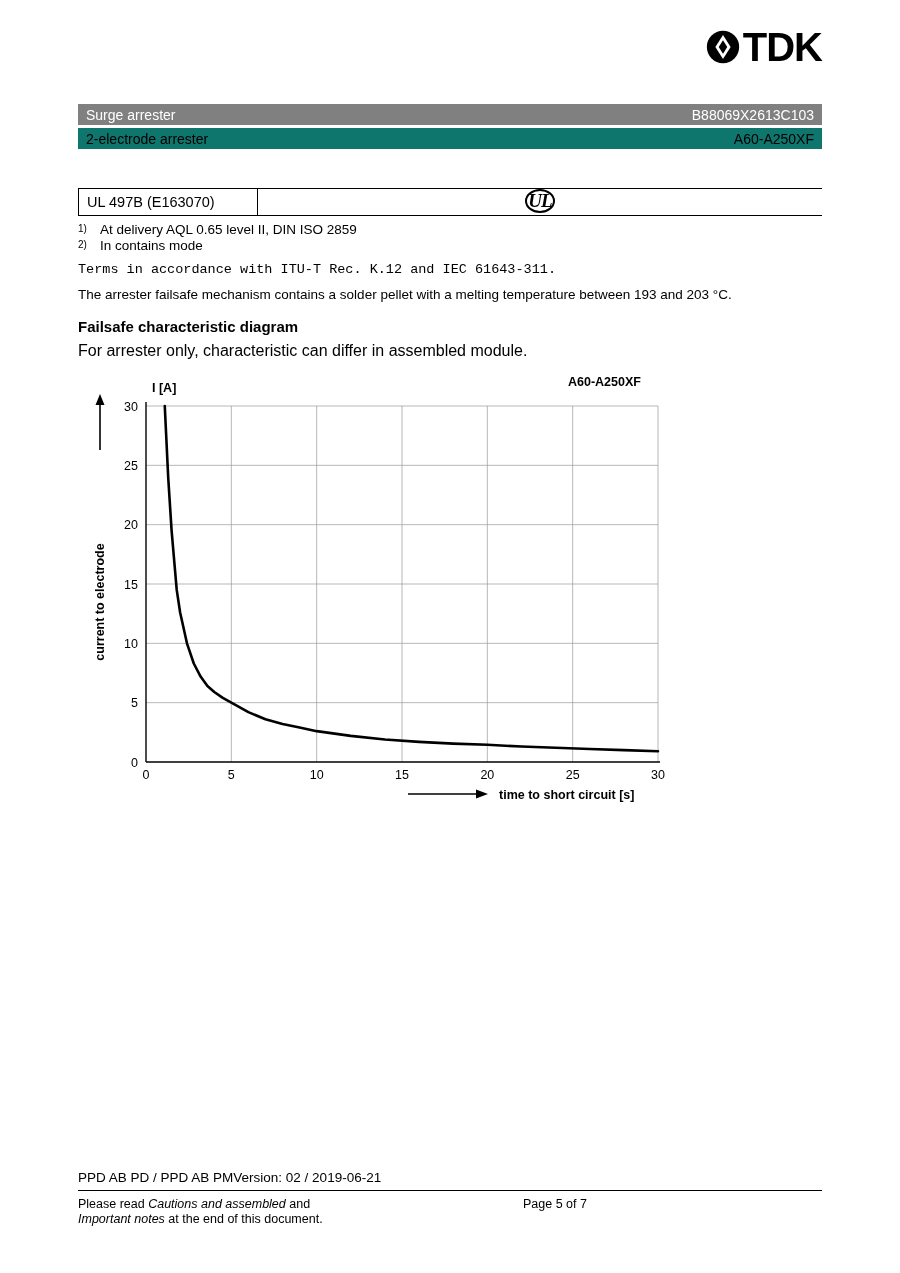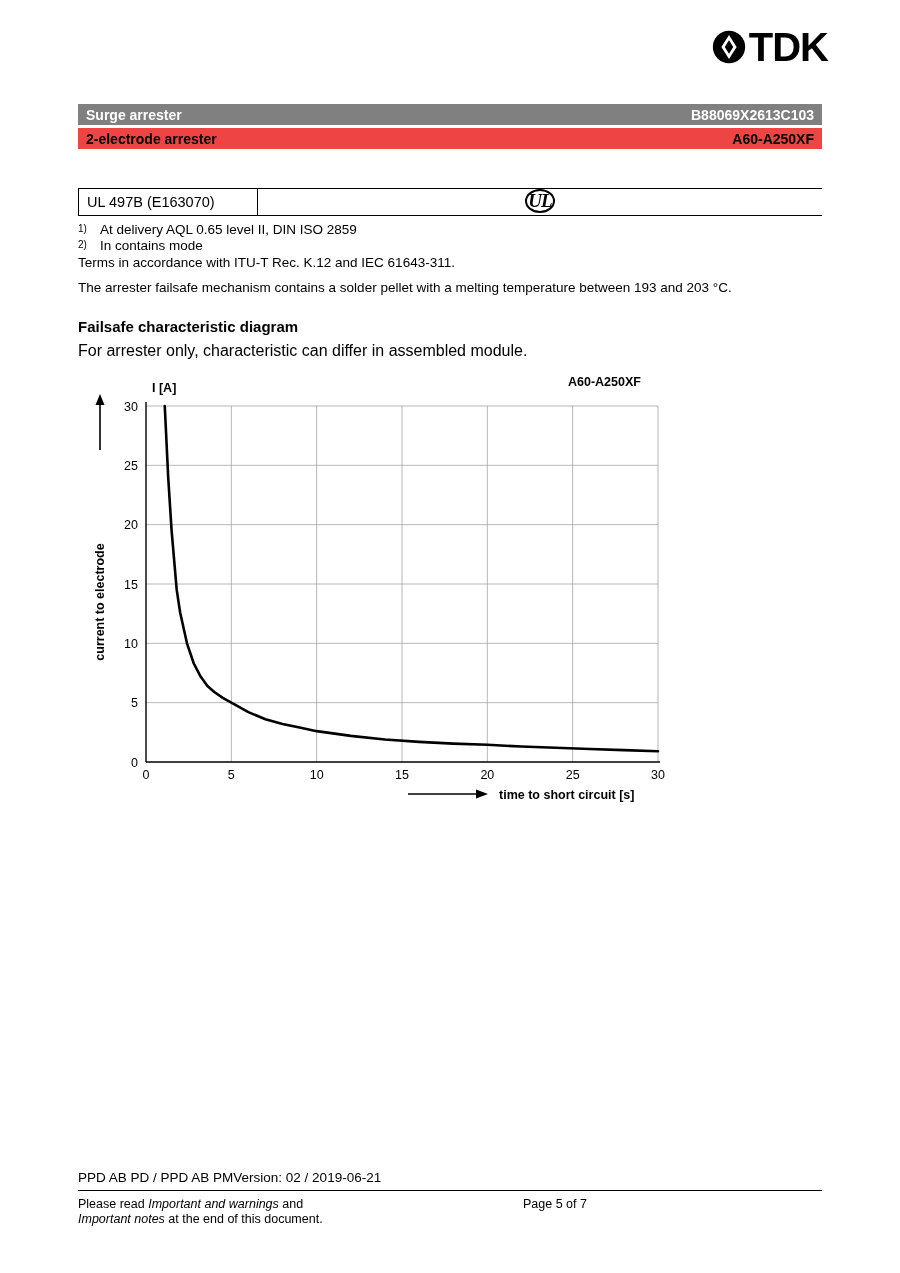--- a/index.html
+++ b/index.html
@@ -20,21 +20,21 @@
     width: 900px;
     height: 1273px;
     box-sizing: border-box;
     padding: 0 78px;
   }
 
   
   .logo-row {
     position: absolute;
     top: 30px;
-    right: 72px;
+    right: 78px;
     display: flex;
     align-items: center;
   }
   .logo-mark {
     width: 34px;
     height: 34px;
     margin-right: 3px;
   }
   .logo-text {
     font-family: "Liberation Sans", sans-serif;
@@ -50,31 +50,31 @@
     top: 104px;
     left: 78px;
     width: 744px;
   }
   .bar {
     display: flex;
     justify-content: space-between;
     align-items: center;
     height: 21px;
     font-size: 14px;
-    font-weight: bold;
+    font-weight: normal;
     box-sizing: border-box;
     padding: 0 8px;
   }
   .bar-dark {
     background: #808080;
     color: #ffffff;
     margin-bottom: 3px;
   }
   .bar-light {
-    background: #ef4444;
+    background: #0f766e;
     color: #000000;
   }
 
   
   .cert-table {
     position: absolute;
     top: 188px;
     left: 78px;
     width: 744px;
     border-top: 1px solid #000;
@@ -137,21 +137,22 @@
     width: 22px;
     flex: 0 0 22px;
     font-size: 10px;
     line-height: 11px;
     padding-top: 1px;
   }
   .note-txt {
     flex: 1 1 auto;
   }
   .note-para {
-    margin-top: 1px;
+    margin-top: 8px;
+    font-family: Liberation Mono, monospace;
   }
   .note-para2 {
     margin-top: 9px;
   }
 
   
   .sec-head {
     position: absolute;
     top: 318px;
     left: 78px;
@@ -300,21 +301,21 @@
   </div>
 
   <div class="footer">
     <div class="footer-top">
       <span>PPD AB PD / PPD AB PM</span>
       <span>Version: 02 / 2019-06-21</span>
     </div>
     <div class="footer-rule"></div>
     <div class="footer-bottom">
       <div class="footer-left">
-        <span>Please read </span><span class="it">Important and warnings</span><span> and</span><br>
+        <span>Please read </span><span class="it">Cautions and assembled</span><span> and</span><br>
         <span class="it">Important notes</span><span> at the end of this document.</span>
       </div>
       <div class="footer-center">Page 5 of 7</div>
       <div class="footer-right"></div>
     </div>
   </div>
 
 </div>
 
 </body></html>

